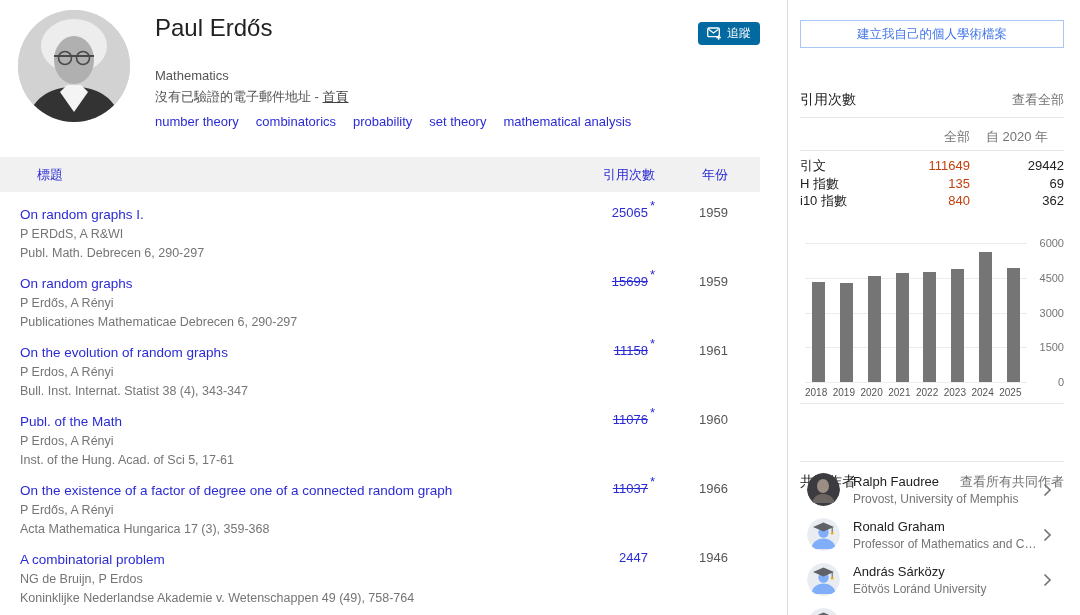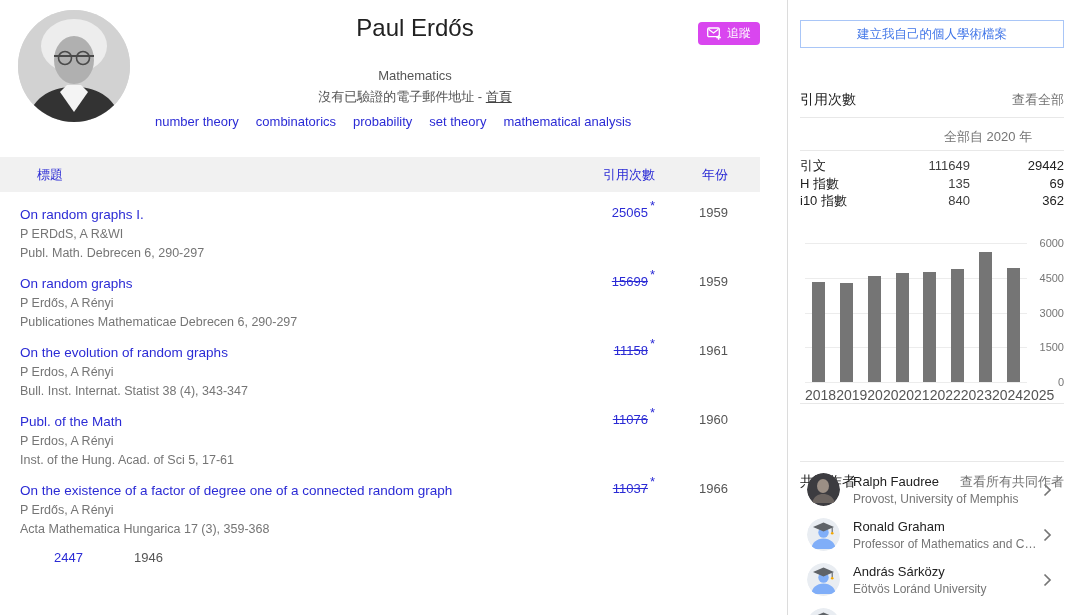--- a/index.html
+++ b/index.html
@@ -4,30 +4,30 @@
 <style>
   * { margin:0; padding:0; box-sizing:border-box; }
   html,body { width:1080px; height:615px; overflow:hidden; background:#fff;
     font-family:"Liberation Sans","DejaVu Sans",sans-serif; color:#212121; }
   a { text-decoration:none; cursor:pointer; }
   .page { position:relative; width:1080px; height:615px; }
 
   
   .avatar-lg { position:absolute; left:18px; top:10px; width:112px; height:112px;
     border-radius:50%; overflow:hidden; background:#d6d6d6; }
-  .p-info { position:absolute; left:155px; top:14px; width:520px;text-align:center; }
+  .p-info { position:absolute; left:155px; top:14px; width:520px; }
   .p-name { font-size:24px; color:#212121; font-weight:400; }
   .p-affil { margin-top:26px; font-size:13px; color:#555; }
   .p-email { margin-top:5px; font-size:13px; color:#555; }
   .p-email a { color:#444; text-decoration:underline; }
   .p-tags { margin-top:8px; font-size:13px; display:flex; gap:17px; flex-wrap:nowrap; }
   .tag { color:#2b2bd5; }
 
   .follow-btn { position:absolute; left:698px; top:22px; height:23px;
-    background:#d946ef; border:none; border-radius:4px; color:#fff; font-size:12px;
+    background:#0369a1; border:none; border-radius:4px; color:#fff; font-size:12px;
     display:flex; align-items:center; gap:5px; padding:0 9px; cursor:pointer;
     font-family:inherit; }
 
   .pubs { position:absolute; left:0; top:157px; width:760px; }
   .pub-head { height:35px; background:#f1f1f1; display:flex; align-items:center; font-size:13px; }
   .col-title { flex:1; padding-left:37px; }
   .col-cited { width:90px; text-align:right; }
   .col-year  { width:105px; text-align:right; padding-right:32px; }
   .pub-head a { color:#2b2bd5; }
 
@@ -53,37 +53,37 @@
   .sb-row-head { position:absolute; left:0; right:0; display:flex;
     justify-content:space-between; align-items:baseline; }
   .sb-title { font-size:14px; color:#212121; }
   .sb-link { font-size:13px; color:#737373; }
   .hdiv { position:absolute; left:0; right:0; height:1px; background:#e8e8e8; }
 
   .cols-row { position:absolute; top:128px; left:0; right:0; display:flex;
     font-size:13px; color:#757575; }
   .cols-spacer { flex:1; }
   .c-all { width:78px; text-align:right; }
-  .c-since { width:94px; text-align:left; }
+  .c-since { width:94px; text-align:center; }
   .stats { position:absolute; top:157px; left:0; right:0; }
   .stat-row { display:flex; font-size:13px; line-height:17.5px; }
   .stat-label { flex:1; color:#212121; }
-  .stat-all { width:78px; text-align:right; color:#404040; }
+  .stat-all { width:78px; text-align:right; color:#c2410c; }
   .stat-since { width:94px; text-align:right; color:#212121; }
 
   .sb-chart-plot { position:absolute; top:243px; left:5px; width:222px; height:139px; }
   #chart-grid { position:absolute; inset:0; }
   .gridline { position:absolute; left:0; right:0; height:1px; background:#ececec; }
   #chart-bars { position:absolute; inset:0; display:flex; align-items:flex-end; }
   .bar-slot { flex:1; display:flex; justify-content:center; align-items:flex-end; height:100%; }
   .bar { width:13px; background:#757575; }
   #chart-ylabels { position:absolute; top:243px; left:237px; width:27px; height:139px; }
   .ytick { position:absolute; right:0; font-size:11px; color:#757575; line-height:11px; }
   #chart-xlabels { position:absolute; top:387px; left:5px; width:222px; display:flex; }
-  .xtick { flex:1; text-align:left; font-size:14px; color:#555; }
+  .xtick { flex:1; text-align:left; font-size:10px; color:#555; }
 
   .co-list { position:absolute; top:467px; left:0; right:0; }
   .co-row { height:45px; display:flex; align-items:center; cursor:pointer; }
   .co-av { width:33px; height:33px; margin-left:7px; border-radius:50%; overflow:hidden; flex:none; }
   .co-txt { flex:1; margin-left:13px; min-width:0; }
   .co-name { font-size:13px; color:#212121; }
   .co-affil { font-size:12px; color:#757575; white-space:nowrap; overflow:hidden;
     text-overflow:ellipsis; margin-top:3px; }
   .co-chevron { margin-right:12px; flex:none; display:flex; align-items:center; }
 </style>
@@ -196,20 +196,25 @@
       <div class="pub-meta">P Erdős, A Rényi</div>
       <div class="pub-meta">Acta Mathematica Hungarica 17 (3), 359-368</div>
     </div>
     <div class="pub-cite">
       <a class="cite-link struck">11037</a><span class="star">*</span>
     </div>
     <div class="pub-year">1966</div>
   </div>
 
   <div class="pub-row">
+    <div class="pub-main">
+      <a class="pub-title">A combinatorial problem</a>
+      <div class="pub-meta">NG de Bruijn, P Erdos</div>
+      <div class="pub-meta">Koninklijke Nederlandse Akademie v. Wetenschappen 49 (49), 758-764</div>
+    </div>
     <div class="pub-cite">
       <a class="cite-link">2447</a><span class="star" style="visibility: hidden;">*</span>
     </div>
     <div class="pub-year">1946</div>
   </div>
 
   <div class="pub-row">
     
     
     

